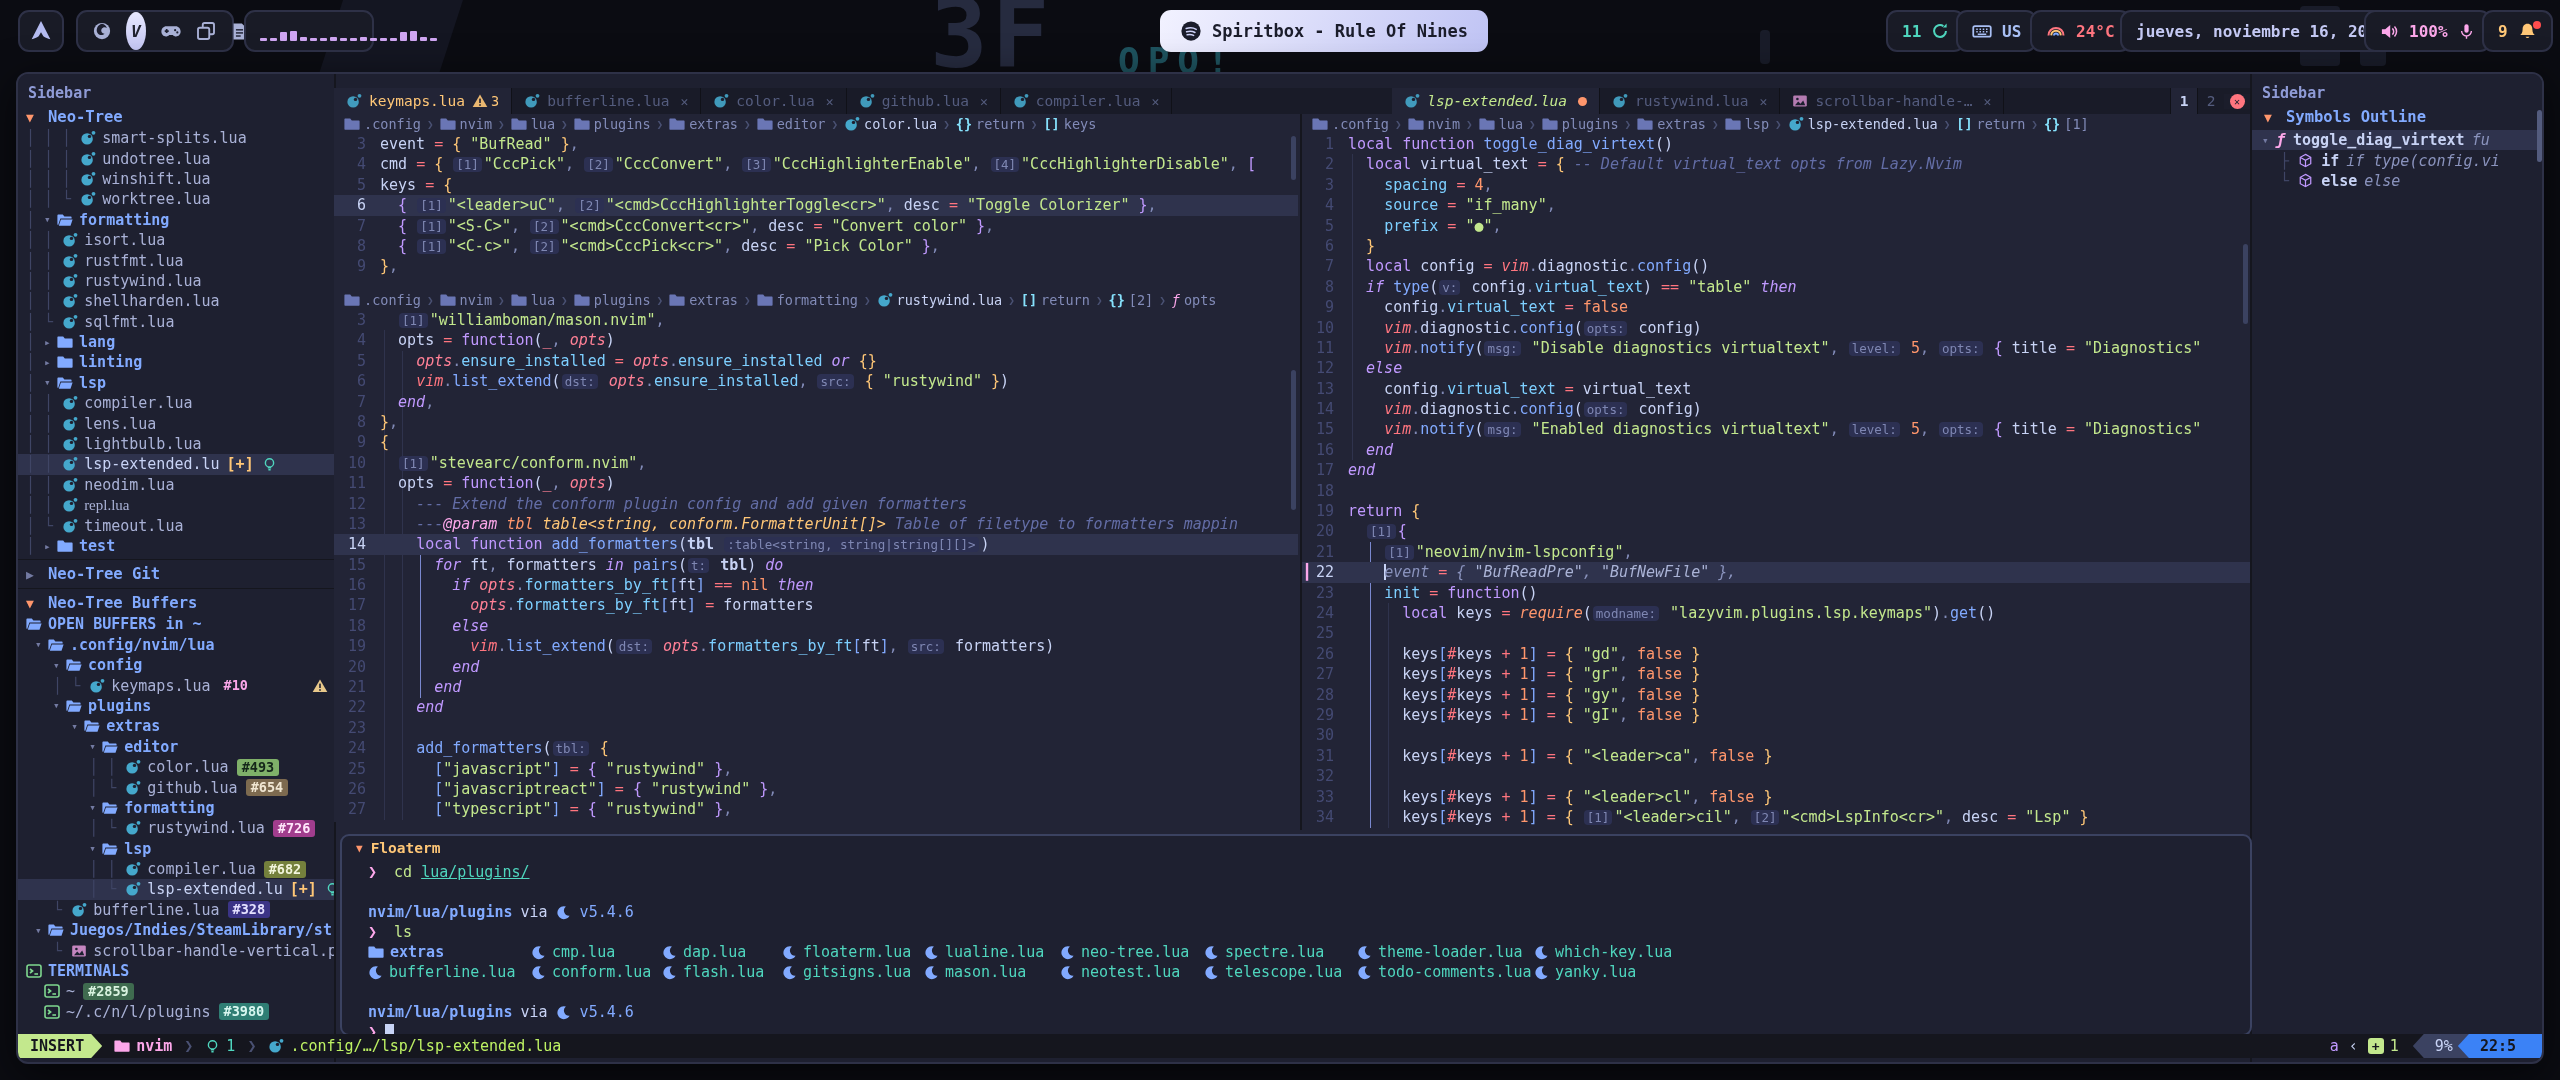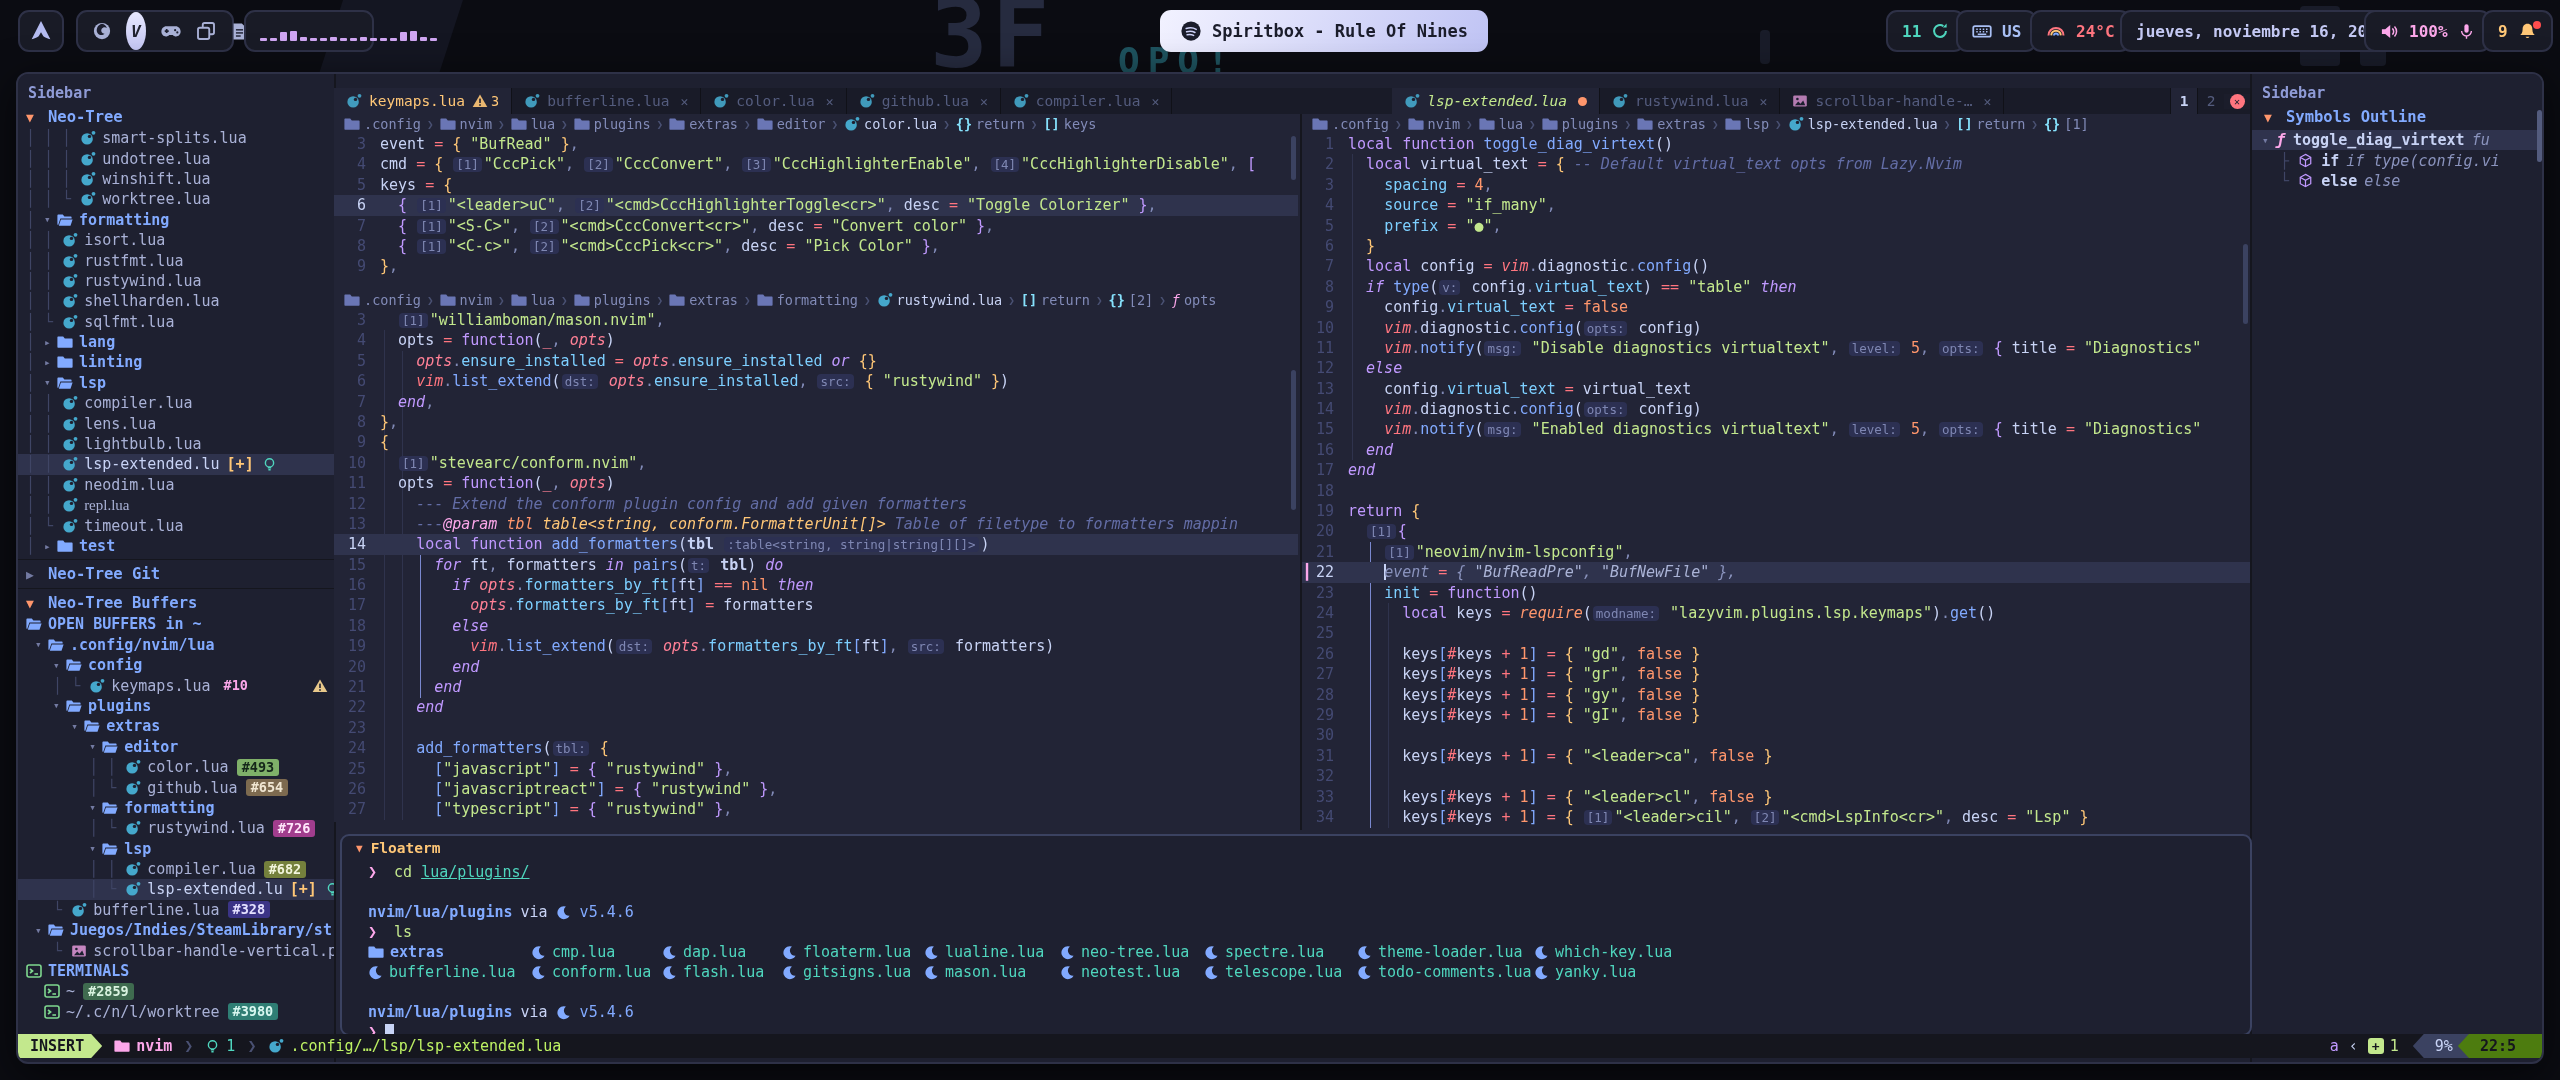--- a/index.html
+++ b/index.html
@@ -138,21 +138,21 @@
   .sl-file{color:#bef264;}
   .sl-right{margin-left:auto;display:flex;align-items:center;height:24px;}
   .sl-reg{color:#c099ff;margin-right:10px;}
   .sl-ch{color:#c8d3f5;margin-right:10px;}
   .sl-plus{background:#c3e88d;color:#15161e;font-weight:bold;border-radius:3px;width:16px;height:16px;
            display:flex;align-items:center;justify-content:center;font-size:13px;margin-right:6px;}
   .sl-add{color:#c3e88d;margin-right:14px;}
   .seg{height:24px;line-height:24px;padding:0 16px 0 22px;
        clip-path:polygon(11px 0,100% 0,100% 100%,11px 100%,0 50%);}
   .seg.gray{background:#3b4261;color:#c8d3f5;margin-right:-11px;}
-  .seg.green{background:#4d7c0f;color:#15161e;font-weight:bold;padding-right:26px;}
+  .seg.green{background:#3b82f6;color:#15161e;font-weight:bold;padding-right:26px;}
   
   .orow{display:flex;align-items:center;height:20.4px;font-size:15px;white-space:pre;padding-left:10px;cursor:pointer;}
   .orow.selected{background:#2f334d;}
   .orow .pre{color:#3f4565;}
   .orow .chev{color:#737aa2;font-size:11px;width:14px;display:inline-block;}
   .orow .oic{margin-right:8px;display:inline-flex;color:#c099ff;font-style:italic;font-weight:bold;}
   .orow .onm{color:#c8d3f5;font-weight:bold;margin-right:7px;}
   .orow .osuf{color:#8a93bd;font-style:italic;overflow:hidden;}
   .icon{display:inline-flex;align-items:center;}
   .icon svg{display:block;}
@@ -527,21 +527,21 @@
             </svg></span><span class="lbl hdr" style="margin-left: 0px;">TERMINALS</span></div>
         <div class="trow"><span class="pre">  </span><span class="icon" style="color: rgb(127, 216, 143);"><svg width="16" height="16" viewBox="0 0 16 16">
               <rect x="1" y="2" width="14" height="12" rx="2" fill="none" stroke="currentColor" stroke-width="1.6"></rect>
               <path d="M4 6l2.6 2L4 10" fill="none" stroke="currentColor" stroke-width="1.6"></path>
               <path d="M8.4 11h3.6" stroke="currentColor" stroke-width="1.6"></path>
             </svg></span><span class="lbl" style="margin-left: 0px;">~</span><span class="badge bs-green2">#2859</span></div>
         <div class="trow"><span class="pre">  </span><span class="icon" style="color: rgb(127, 216, 143);"><svg width="16" height="16" viewBox="0 0 16 16">
               <rect x="1" y="2" width="14" height="12" rx="2" fill="none" stroke="currentColor" stroke-width="1.6"></rect>
               <path d="M4 6l2.6 2L4 10" fill="none" stroke="currentColor" stroke-width="1.6"></path>
               <path d="M8.4 11h3.6" stroke="currentColor" stroke-width="1.6"></path>
-            </svg></span><span class="lbl" style="margin-left: 0px;">~/.c/n/l/worktree</span><span class="badge bs-teal">#3980</span></div>
+            </svg></span><span class="lbl" style="margin-left: 0px;">~/.c/n/l/plugins</span><span class="badge bs-teal">#3980</span></div>
       </div>
   </div>
   <div class="vdiv" style="left:316px"></div>
 
   <div style="position:absolute;left:318px;top:14px;width:1914px;height:954px;background:#222436"></div>
 
   <div id="tabbar">
     <div id="tabs-left" style="display:flex">
         <div class="tab active warn-style">
           <span class="icon" style="color: rgb(69, 168, 204);">

